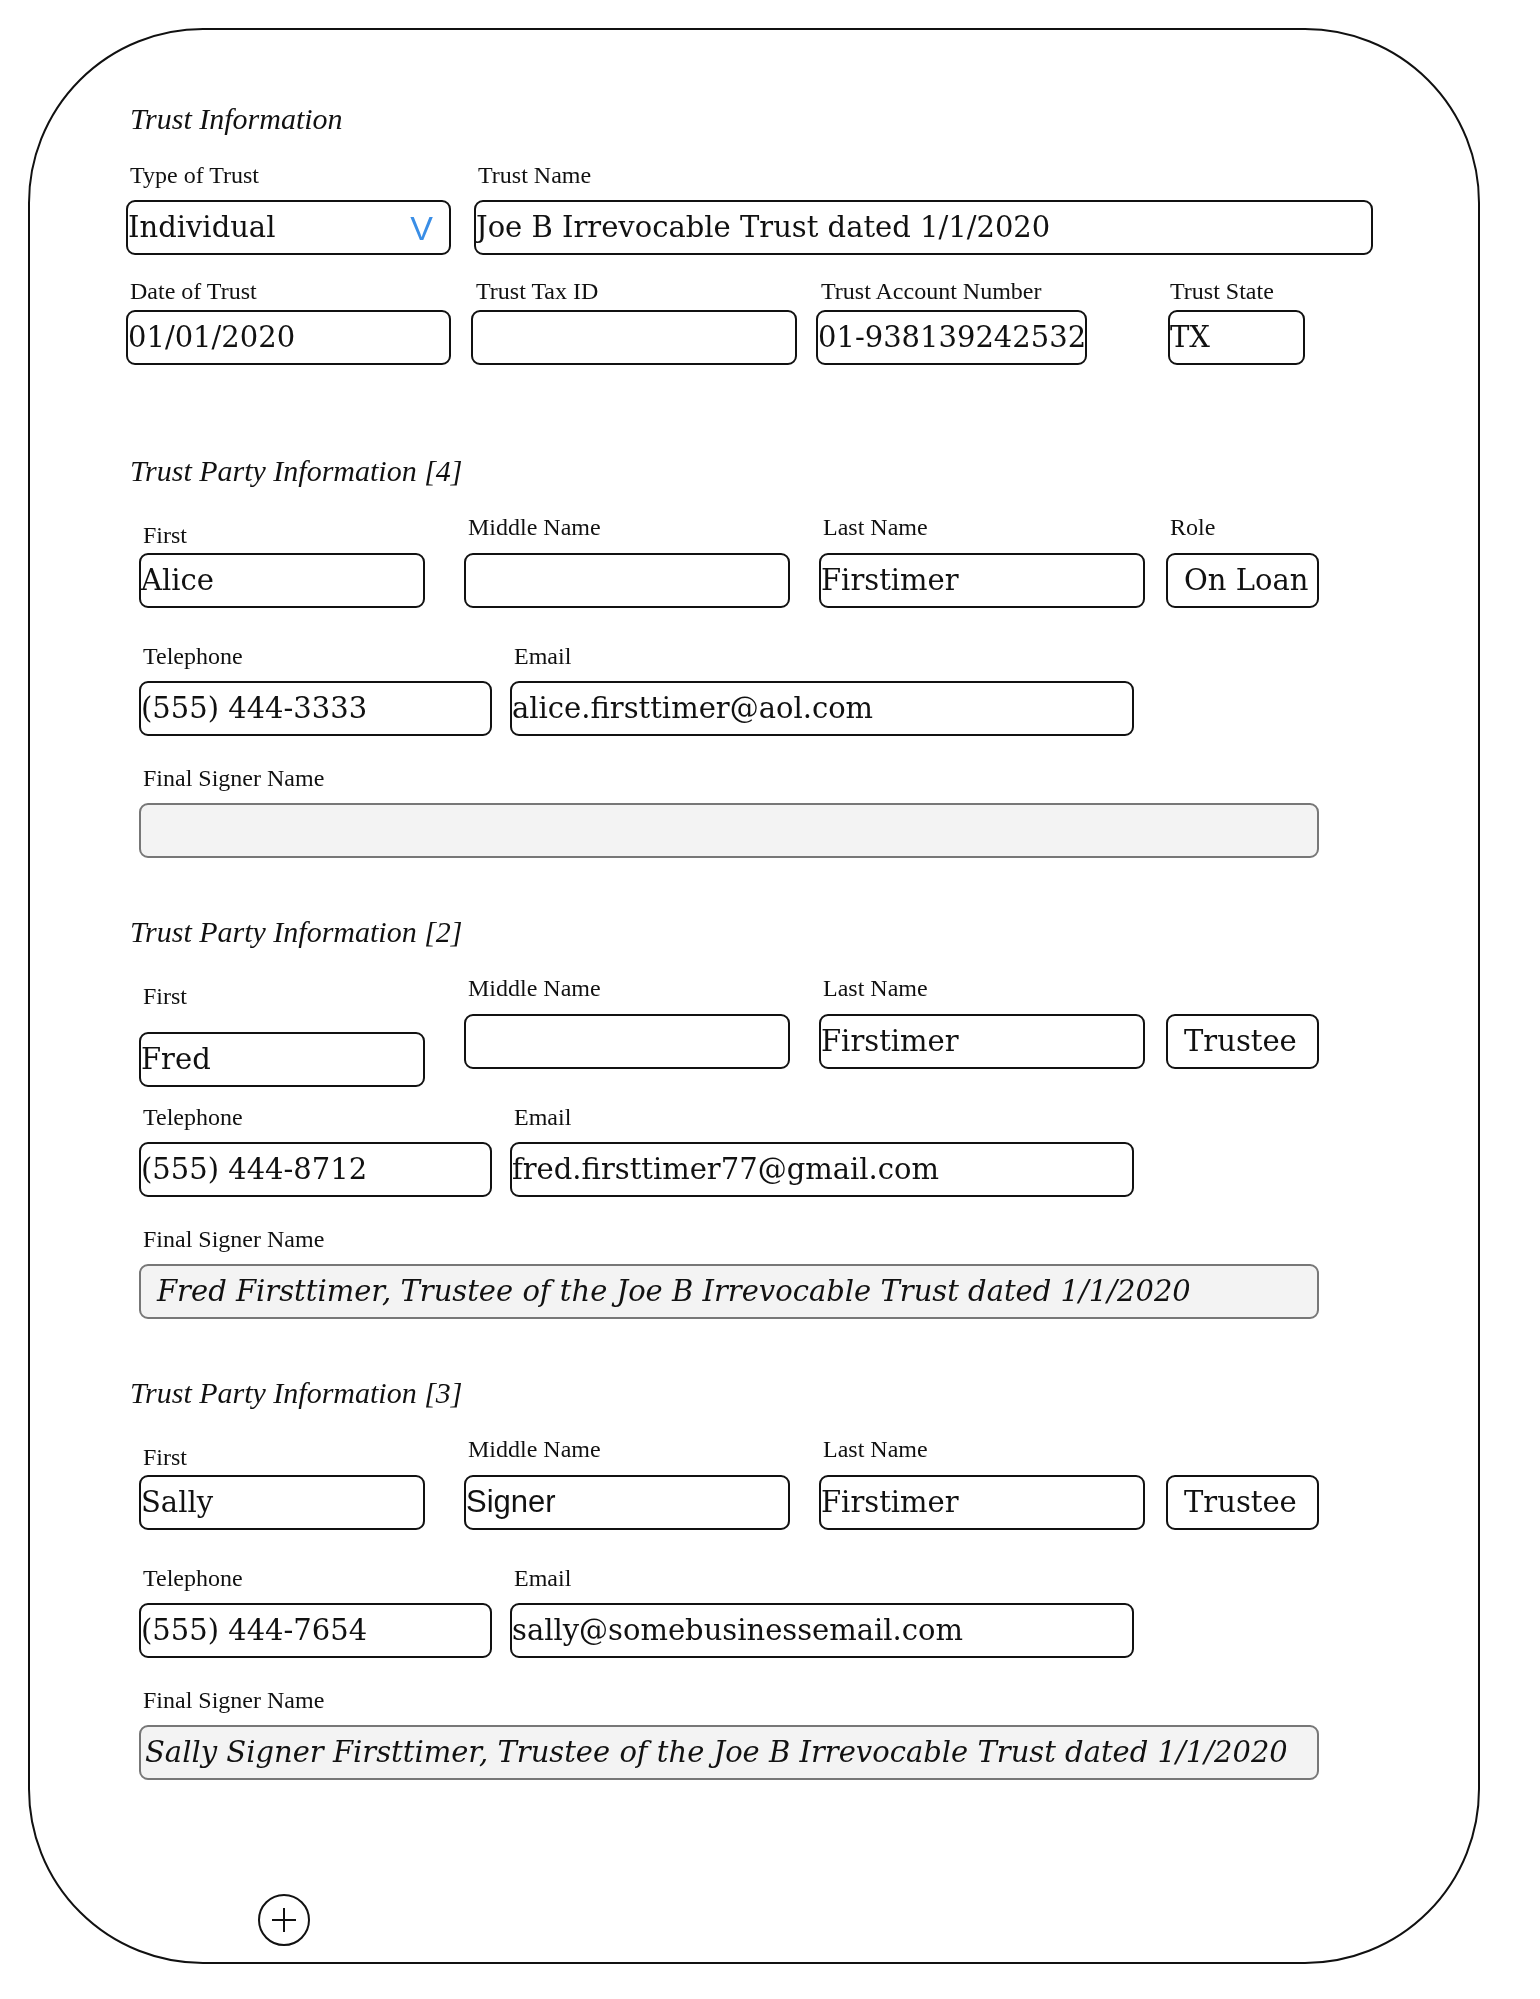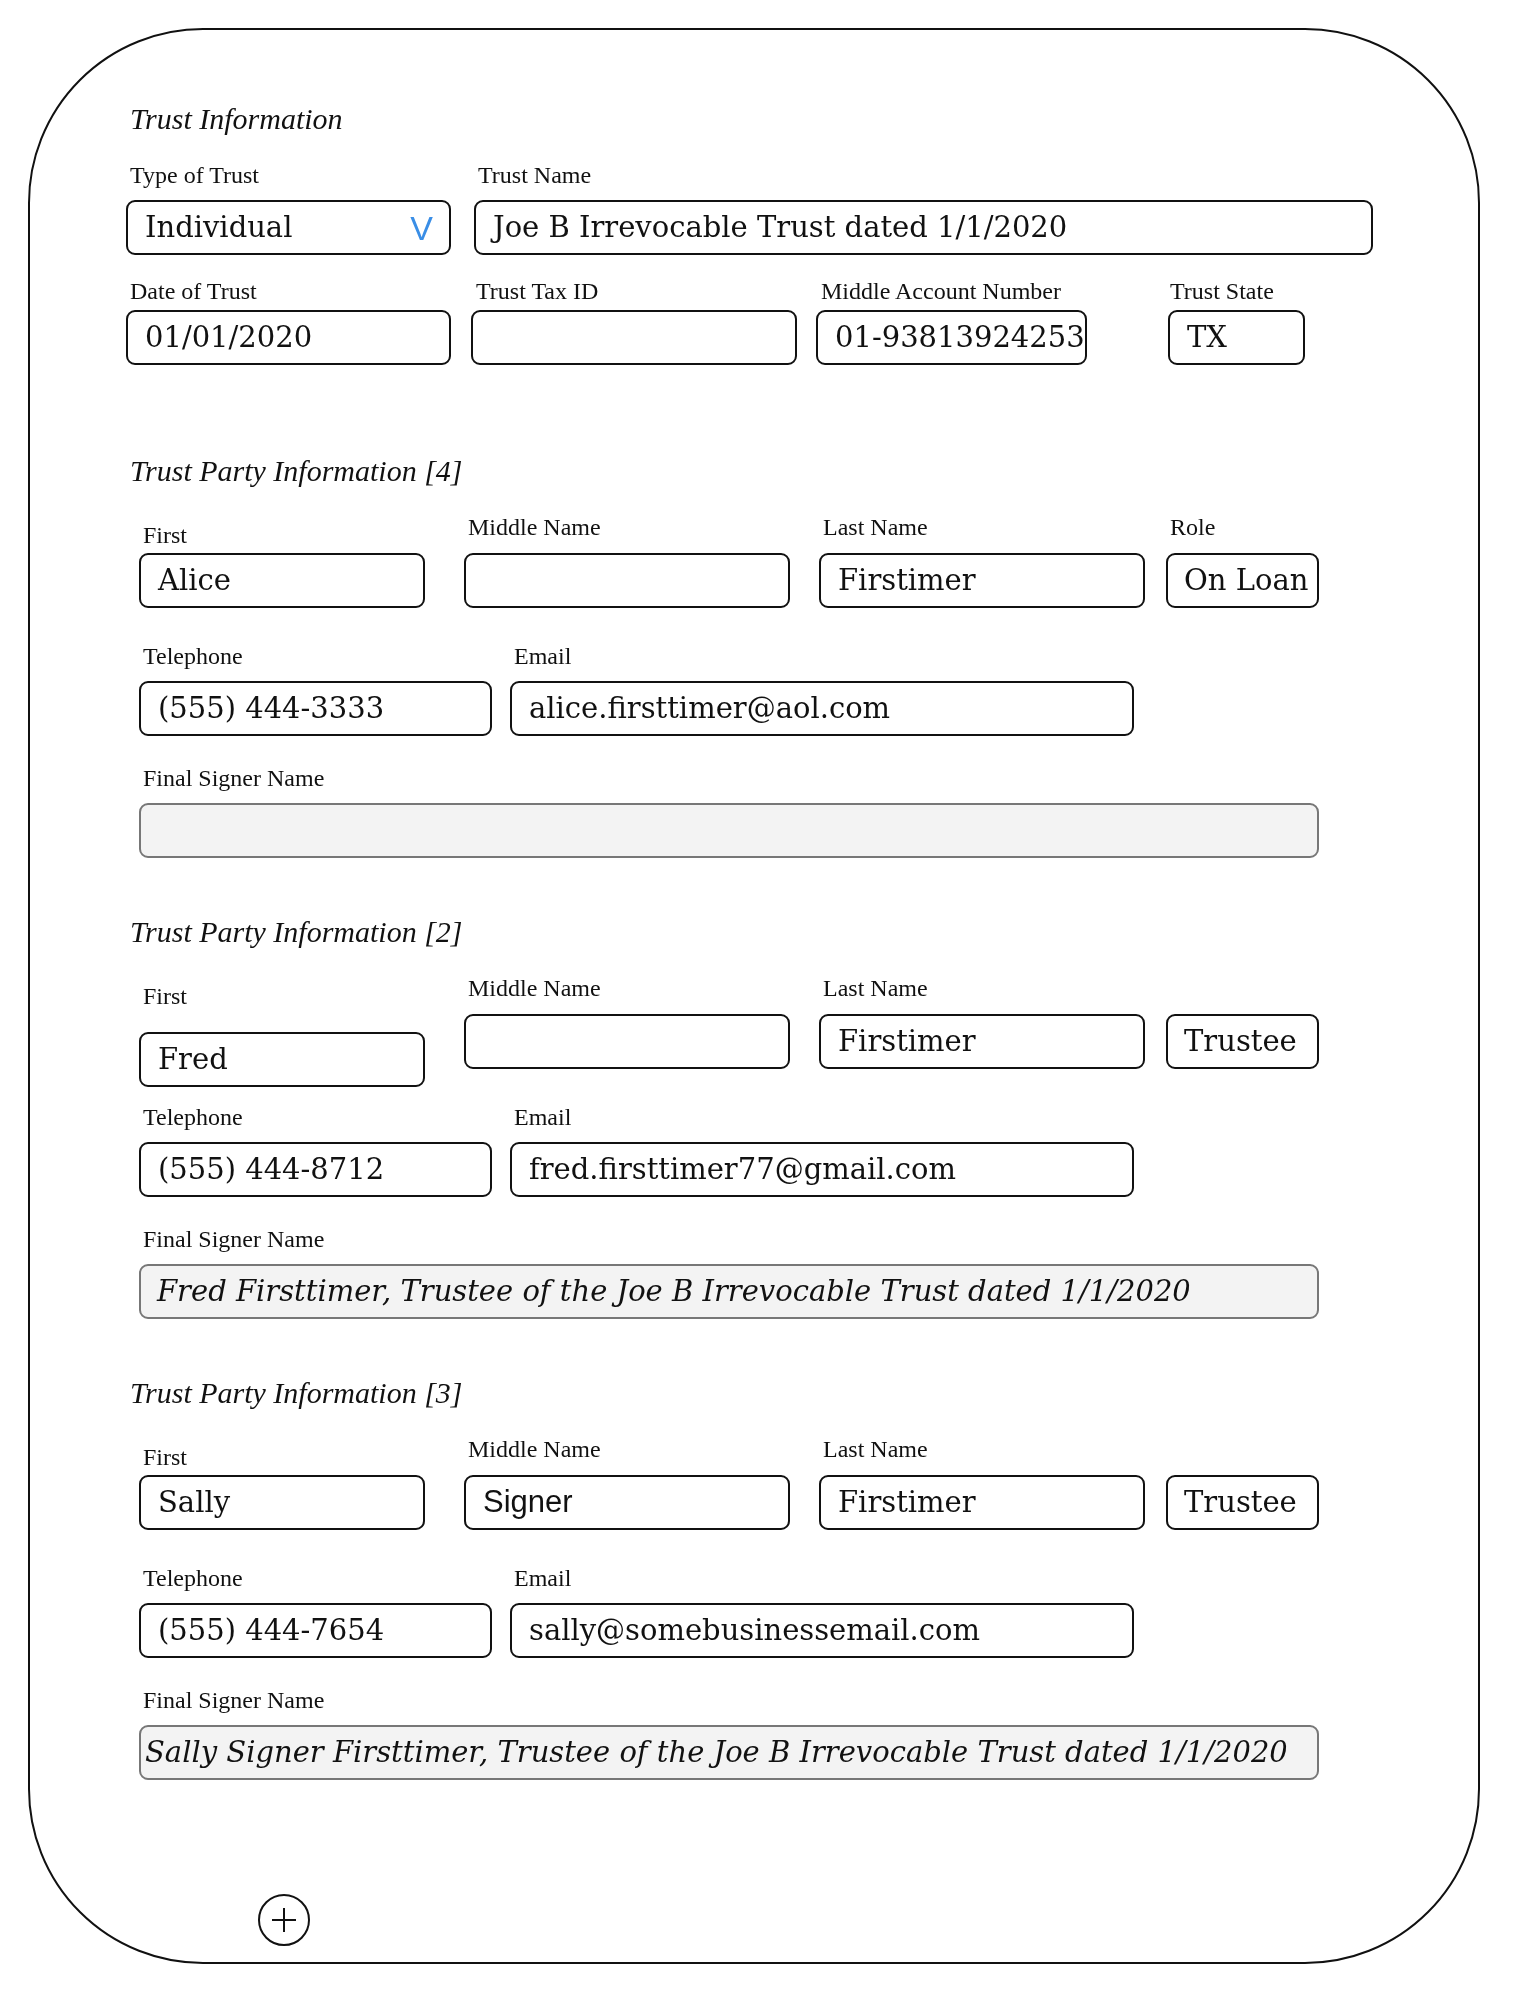--- a/index.html
+++ b/index.html
@@ -1,21 +1,21 @@
 <!DOCTYPE html>
 <html><head>
   <meta charset="utf-8">
   <style>
     html, body { margin:0; padding:0; background:#ffffff; }
     body { width:1540px; height:1999px; position:relative; overflow:hidden; font-family:"Liberation Serif", "DejaVu Serif", serif; color:#111; }
     .card { position:absolute; left:28px; top:28px; width:1452px; height:1936px; border:2px solid #111; border-radius:175px; box-sizing:border-box; }
     .abs { position:absolute; }
     .h { font-style:italic; font-size:30px; line-height:46px; white-space:nowrap; }
     .lbl { font-size:24px; line-height:26px; white-space:nowrap; }
-    .inp { position:absolute; box-sizing:border-box; border:2.5px solid #111; border-radius:9px; background:#fff; height:55px; font-size:32px; line-height:50px; padding-left:17px; white-space:nowrap; overflow:hidden; font-family:"DejaVu Serif", serif; font-size:29px; }
+    .inp { position:absolute; box-sizing:border-box; border:2.5px solid #111; border-radius:9px; background:#fff; height:55px; font-size:32px; line-height:50px; white-space:nowrap; overflow:hidden; font-family:"DejaVu Serif", serif; font-size:29px; }
     .inp.sans { font-family:"Liberation Sans", sans-serif; font-size:31px; }
     .inp.ro { background:#f3f3f3; border-color:#777; border-width:2.5px; font-style:italic; padding-left:16px; }
     .chev { position:absolute; right:16px; top:0; color:#3a8ee6; font-family:"Liberation Sans", sans-serif; font-size:34px; line-height:52px; }
     .add { position:absolute; left:258px; top:1890px; height:60px; display:flex; align-items:center; cursor:pointer; }
     .add .circ { width:52px; height:52px; border:2px solid #111; border-radius:50%; box-sizing:border-box; position:relative; }
     .add .circ:before { content:""; position:absolute; left:12px; right:12px; top:23px; height:2px; background:#111; }
     .add .circ:after { content:""; position:absolute; top:12px; bottom:12px; left:23px; width:2px; background:#111; }
     .add .t { margin-left:20px; font-style:italic; font-size:42px; line-height:46px; }
   </style>
 </head>
@@ -33,21 +33,21 @@
 
 <div class="abs lbl" style="left:478px;top:162px;">Trust Name</div>
 <div class="inp" style="left:474px;top:200px;width:899px;">Joe B Irrevocable Trust dated 1/1/2020</div>
 
 <div class="abs lbl" style="left:130px;top:278px;">Date of Trust</div>
 <div class="inp" style="left:126px;top:310px;width:325px;">01/01/2020</div>
 
 <div class="abs lbl" style="left:476px;top:278px;">Trust Tax ID</div>
 <div class="inp" style="left:471px;top:310px;width:326px;"></div>
 
-<div class="abs lbl" style="left:821px;top:278px;">Middle Account Number</div>
+<div class="abs lbl" style="left:821px;top:278px;">Trust Account Number</div>
 <div class="inp" style="left:816px;top:310px;width:271px;">01-938139242532</div>
 
 <div class="abs lbl" style="left:1170px;top:278px;">Trust State</div>
 <div class="inp" style="left:1168px;top:310px;width:137px;">TX</div>
 
 <div id="party-0">
   <div class="abs h" style="left:130px;top:448px;">Trust Party Information [4]</div>
   <div class="abs lbl" style="left:143px;top:522px;">First</div>
   <div class="inp" style="left:139px;top:553px;width:286px;">Alice</div>
   <div class="abs lbl" style="left:468px;top:514px;">Middle Name</div>

